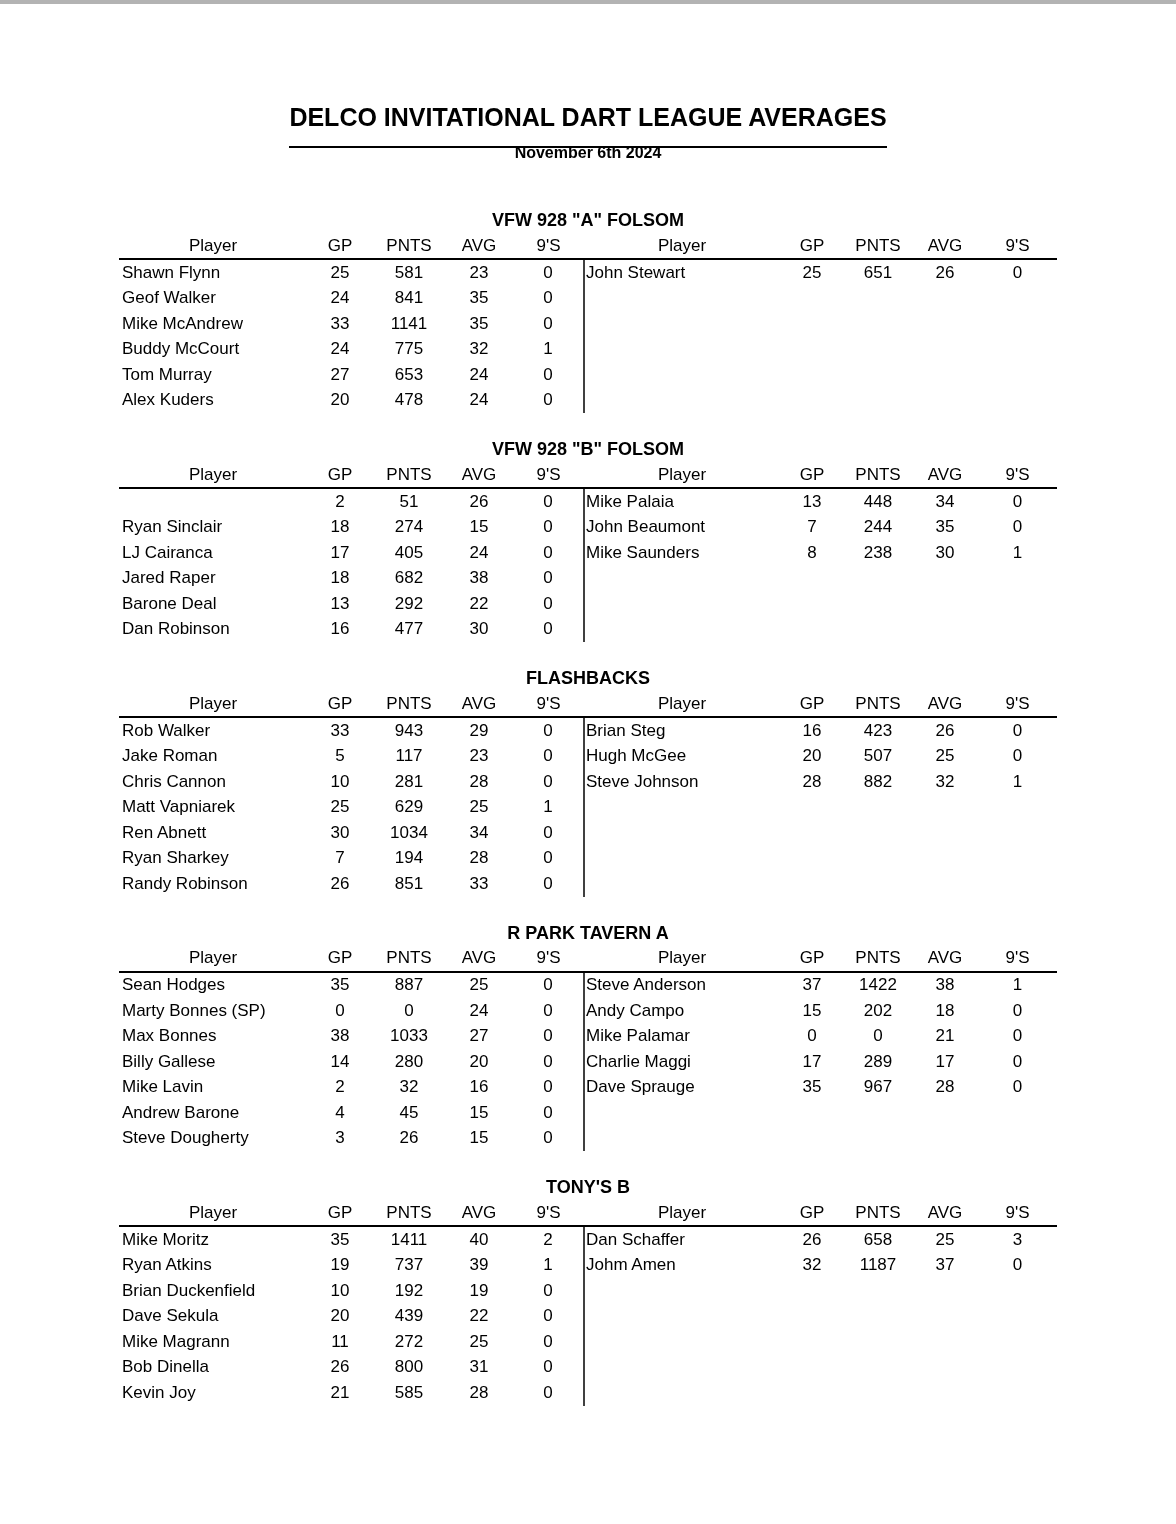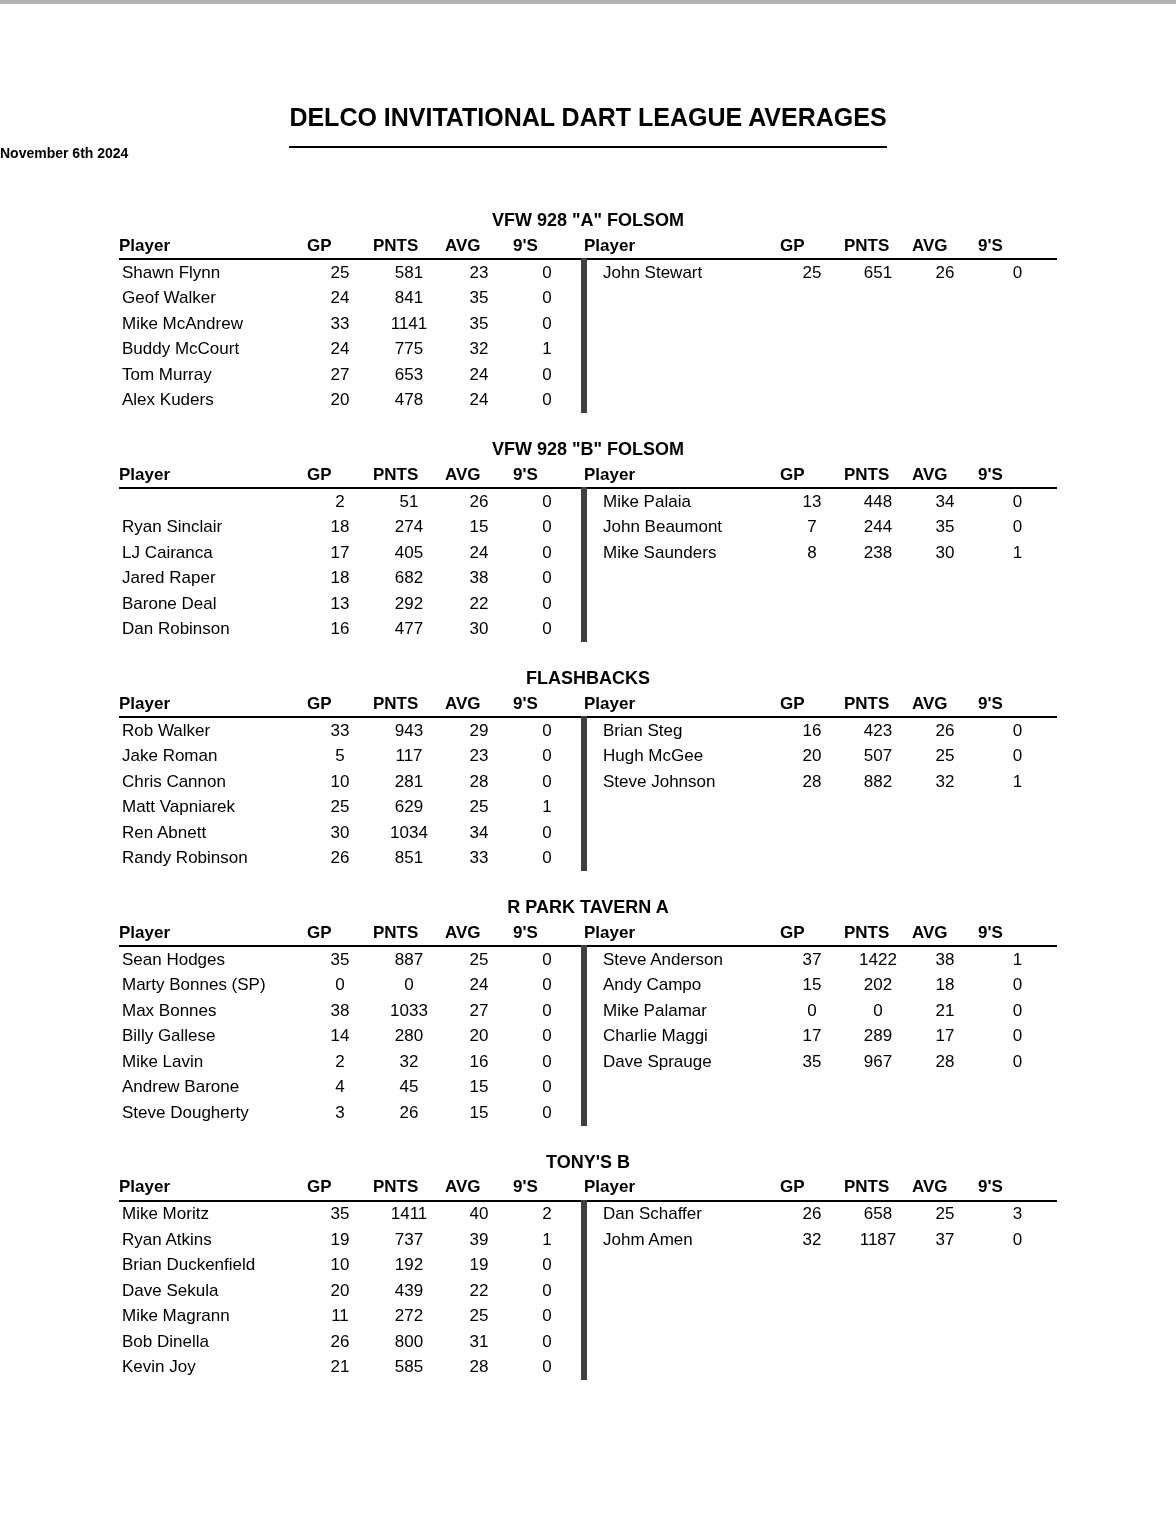--- a/index.html
+++ b/index.html
@@ -28,22 +28,22 @@
     font-size: 25px;
     line-height: 30px;
     font-weight: bold;
   }
   .doc-title .u {
     border-bottom: 2px solid #000;
     padding-bottom: 15px;
   }
   .doc-subtitle {
     margin-top: 11px;
-    text-align: left;
-    font-size: 14px;
+    text-align: center;
+    font-size: 16px;
     font-weight: bold;
     line-height: 20px;
   }
   .sections {
     margin: 44px 0 0 119px;
     width: 938px;
   }
   .section { margin-bottom: 23px; }
   .section-title {
     width: 938px;
@@ -53,22 +53,22 @@
     line-height: 26px;
     height: 26px;
   }
   table.stats {
     border-collapse: collapse;
     table-layout: fixed;
     width: 938px;
   }
   table.stats th {
     font-size: 17px;
-    font-weight: bold;
-    text-align: left;
+    font-weight: normal;
+    text-align: center;
     height: 25px;
     padding: 0;
     border-bottom: 2px solid #000;
     overflow: hidden;
     white-space: nowrap;
   }
   table.stats td {
     font-size: 17px;
     font-weight: normal;
     text-align: center;
@@ -76,22 +76,22 @@
     padding: 0;
     vertical-align: middle;
     overflow: hidden;
     white-space: nowrap;
   }
   table.stats td.player {
     text-align: left;
     padding-left: 3px;
   }
   table.stats td.rdiv {
-    border-left: 6px solid #404040;
-    padding-left: 16px;
+    border-left: 2px solid #404040;
+    padding-left: 1px;
   }
 </style>
 </head>
 <body>
 
 <div class="top-edge"></div>
 
 <div class="doc">
   <h1 class="doc-title"><span class="u">DELCO INVITATIONAL DART LEAGUE AVERAGES</span></h1>
   <div class="doc-subtitle">November 6th 2024</div>
@@ -390,20 +390,32 @@
               <td class="num">1034</td>
               <td class="num">34</td>
               <td class="num">0</td>
               <td class="player rdiv"></td>
               <td class="num"></td>
               <td class="num"></td>
               <td class="num"></td>
               <td class="num"></td>
             </tr>
             <tr>
+              <td class="player">Ryan Sharkey</td>
+              <td class="num">7</td>
+              <td class="num">194</td>
+              <td class="num">28</td>
+              <td class="num">0</td>
+              <td class="player rdiv"></td>
+              <td class="num"></td>
+              <td class="num"></td>
+              <td class="num"></td>
+              <td class="num"></td>
+            </tr>
+            <tr>
               <td class="player">Randy Robinson</td>
               <td class="num">26</td>
               <td class="num">851</td>
               <td class="num">33</td>
               <td class="num">0</td>
               <td class="player rdiv"></td>
               <td class="num"></td>
               <td class="num"></td>
               <td class="num"></td>
               <td class="num"></td>

